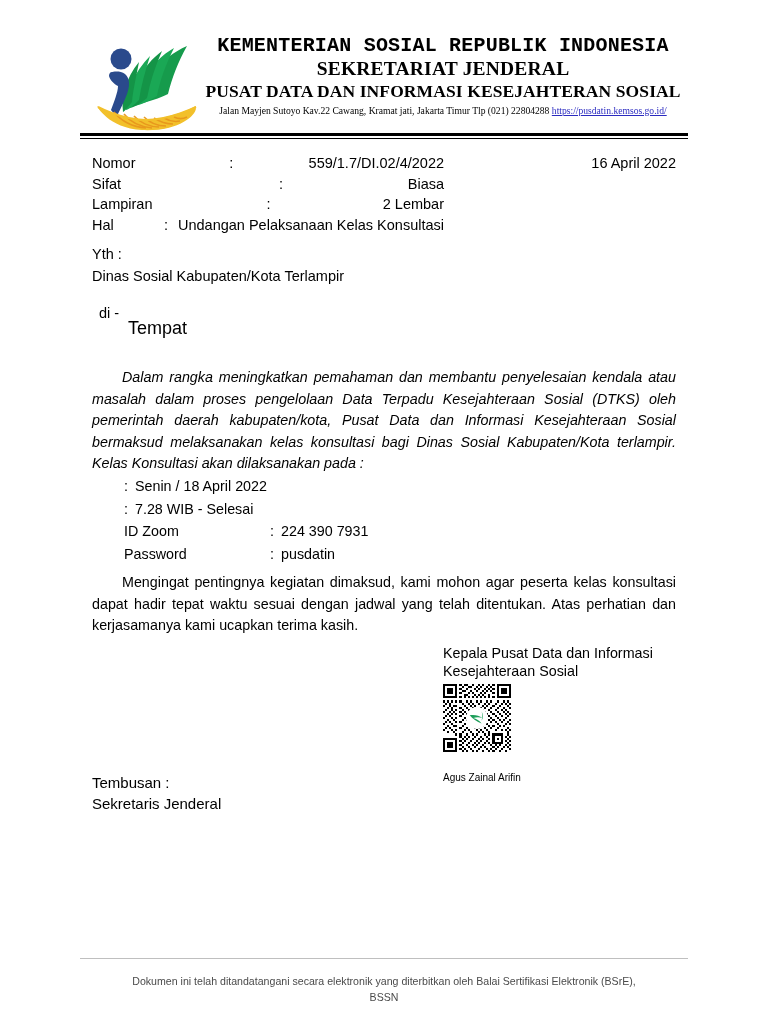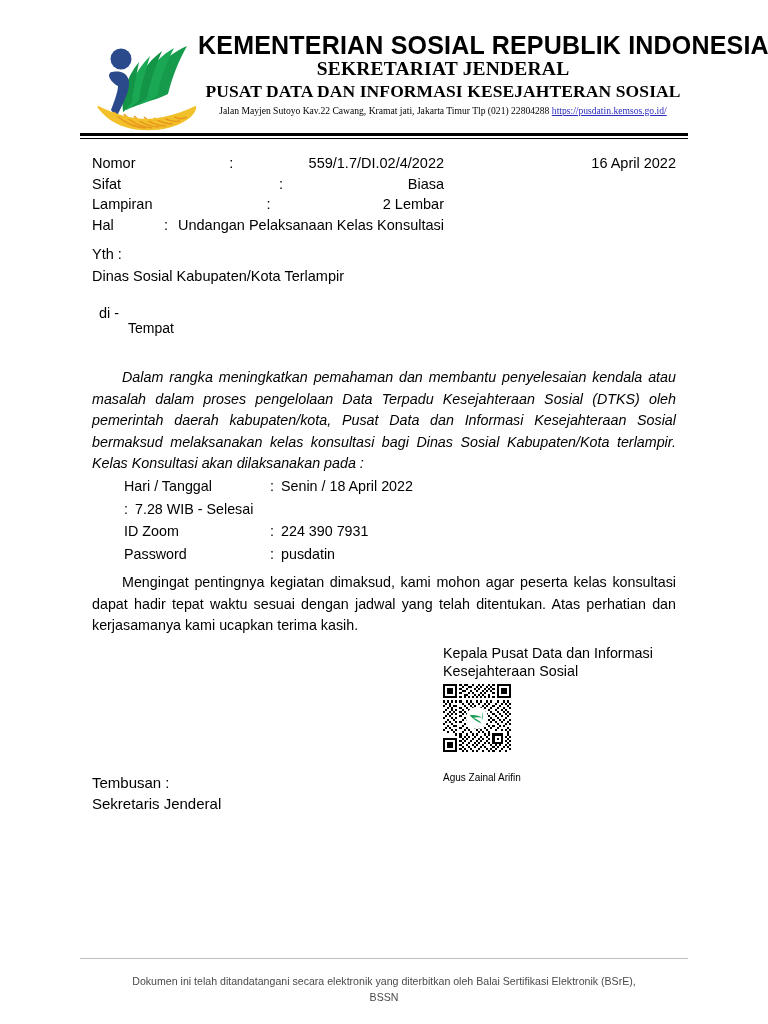--- a/index.html
+++ b/index.html
@@ -43,23 +43,23 @@
   .logo-svg { display:block; width:110px; height:100px; }
 
   .lh-text {
     position: absolute;
     left: 118px;
     top: 8px;
     width: 490px;
     text-align: center;
   }
   .lh-line1 {
-    font-family: Liberation Sans, sans-serif;
+    font-family: Liberation Mono, monospace;
     font-weight: bold;
-    font-size: 25px;
+    font-size: 20px;
     letter-spacing: 0.2px;
     line-height: 23px;
     white-space: nowrap;
   }
   .lh-line2 {
     font-family: "Liberation Serif", serif;
     font-weight: bold;
     font-size: 19.5px;
     letter-spacing: 0.2px;
     line-height: 23px;
@@ -136,21 +136,21 @@
     position: absolute;
     left: 99px;
     top: 302px;
     font-size: 14.5px;
     line-height: 22px;
   }
   .addressee-tempat {
     position: absolute;
     left: 128px;
     top: 317px;
-    font-size: 14px;
+    font-size: 18px;
     line-height: 22px;
   }
 
   
   .para {
     position: absolute;
     left: 92px;
     width: 584px;
     font-size: 14.3px;
     line-height: 21.5px;
@@ -315,21 +315,20 @@
     <div>Yth :</div>
     <div>Dinas Sosial Kabupaten/Kota Terlampir</div>
   </div>
   <div class="addressee-di">di -</div>
   <div class="addressee-tempat">Tempat</div>
 
   <div class="para para-1"><span class="indent"></span><span>Dalam rangka meningkatkan pemahaman dan membantu penyelesaian kendala atau masalah dalam proses pengelolaan Data Terpadu Kesejahteraan Sosial (DTKS) oleh pemerintah daerah kabupaten/kota, Pusat Data dan Informasi Kesejahteraan Sosial bermaksud melaksanakan kelas konsultasi bagi Dinas Sosial Kabupaten/Kota terlampir. Kelas Konsultasi akan dilaksanakan pada :</span></div>
 
   <div class="details">
     <div class="details-row">
-      <span class="det-label">Hari / Tanggal</span>
       <span class="det-colon">:</span>
       <span class="det-value">Senin / 18 April 2022</span>
     </div>
     <div class="details-row">
       <span class="det-colon">:</span>
       <span class="det-value">7.28 WIB - Selesai</span>
     </div>
     <div class="details-row">
       <span class="det-label">ID Zoom</span>
       <span class="det-colon">:</span>

